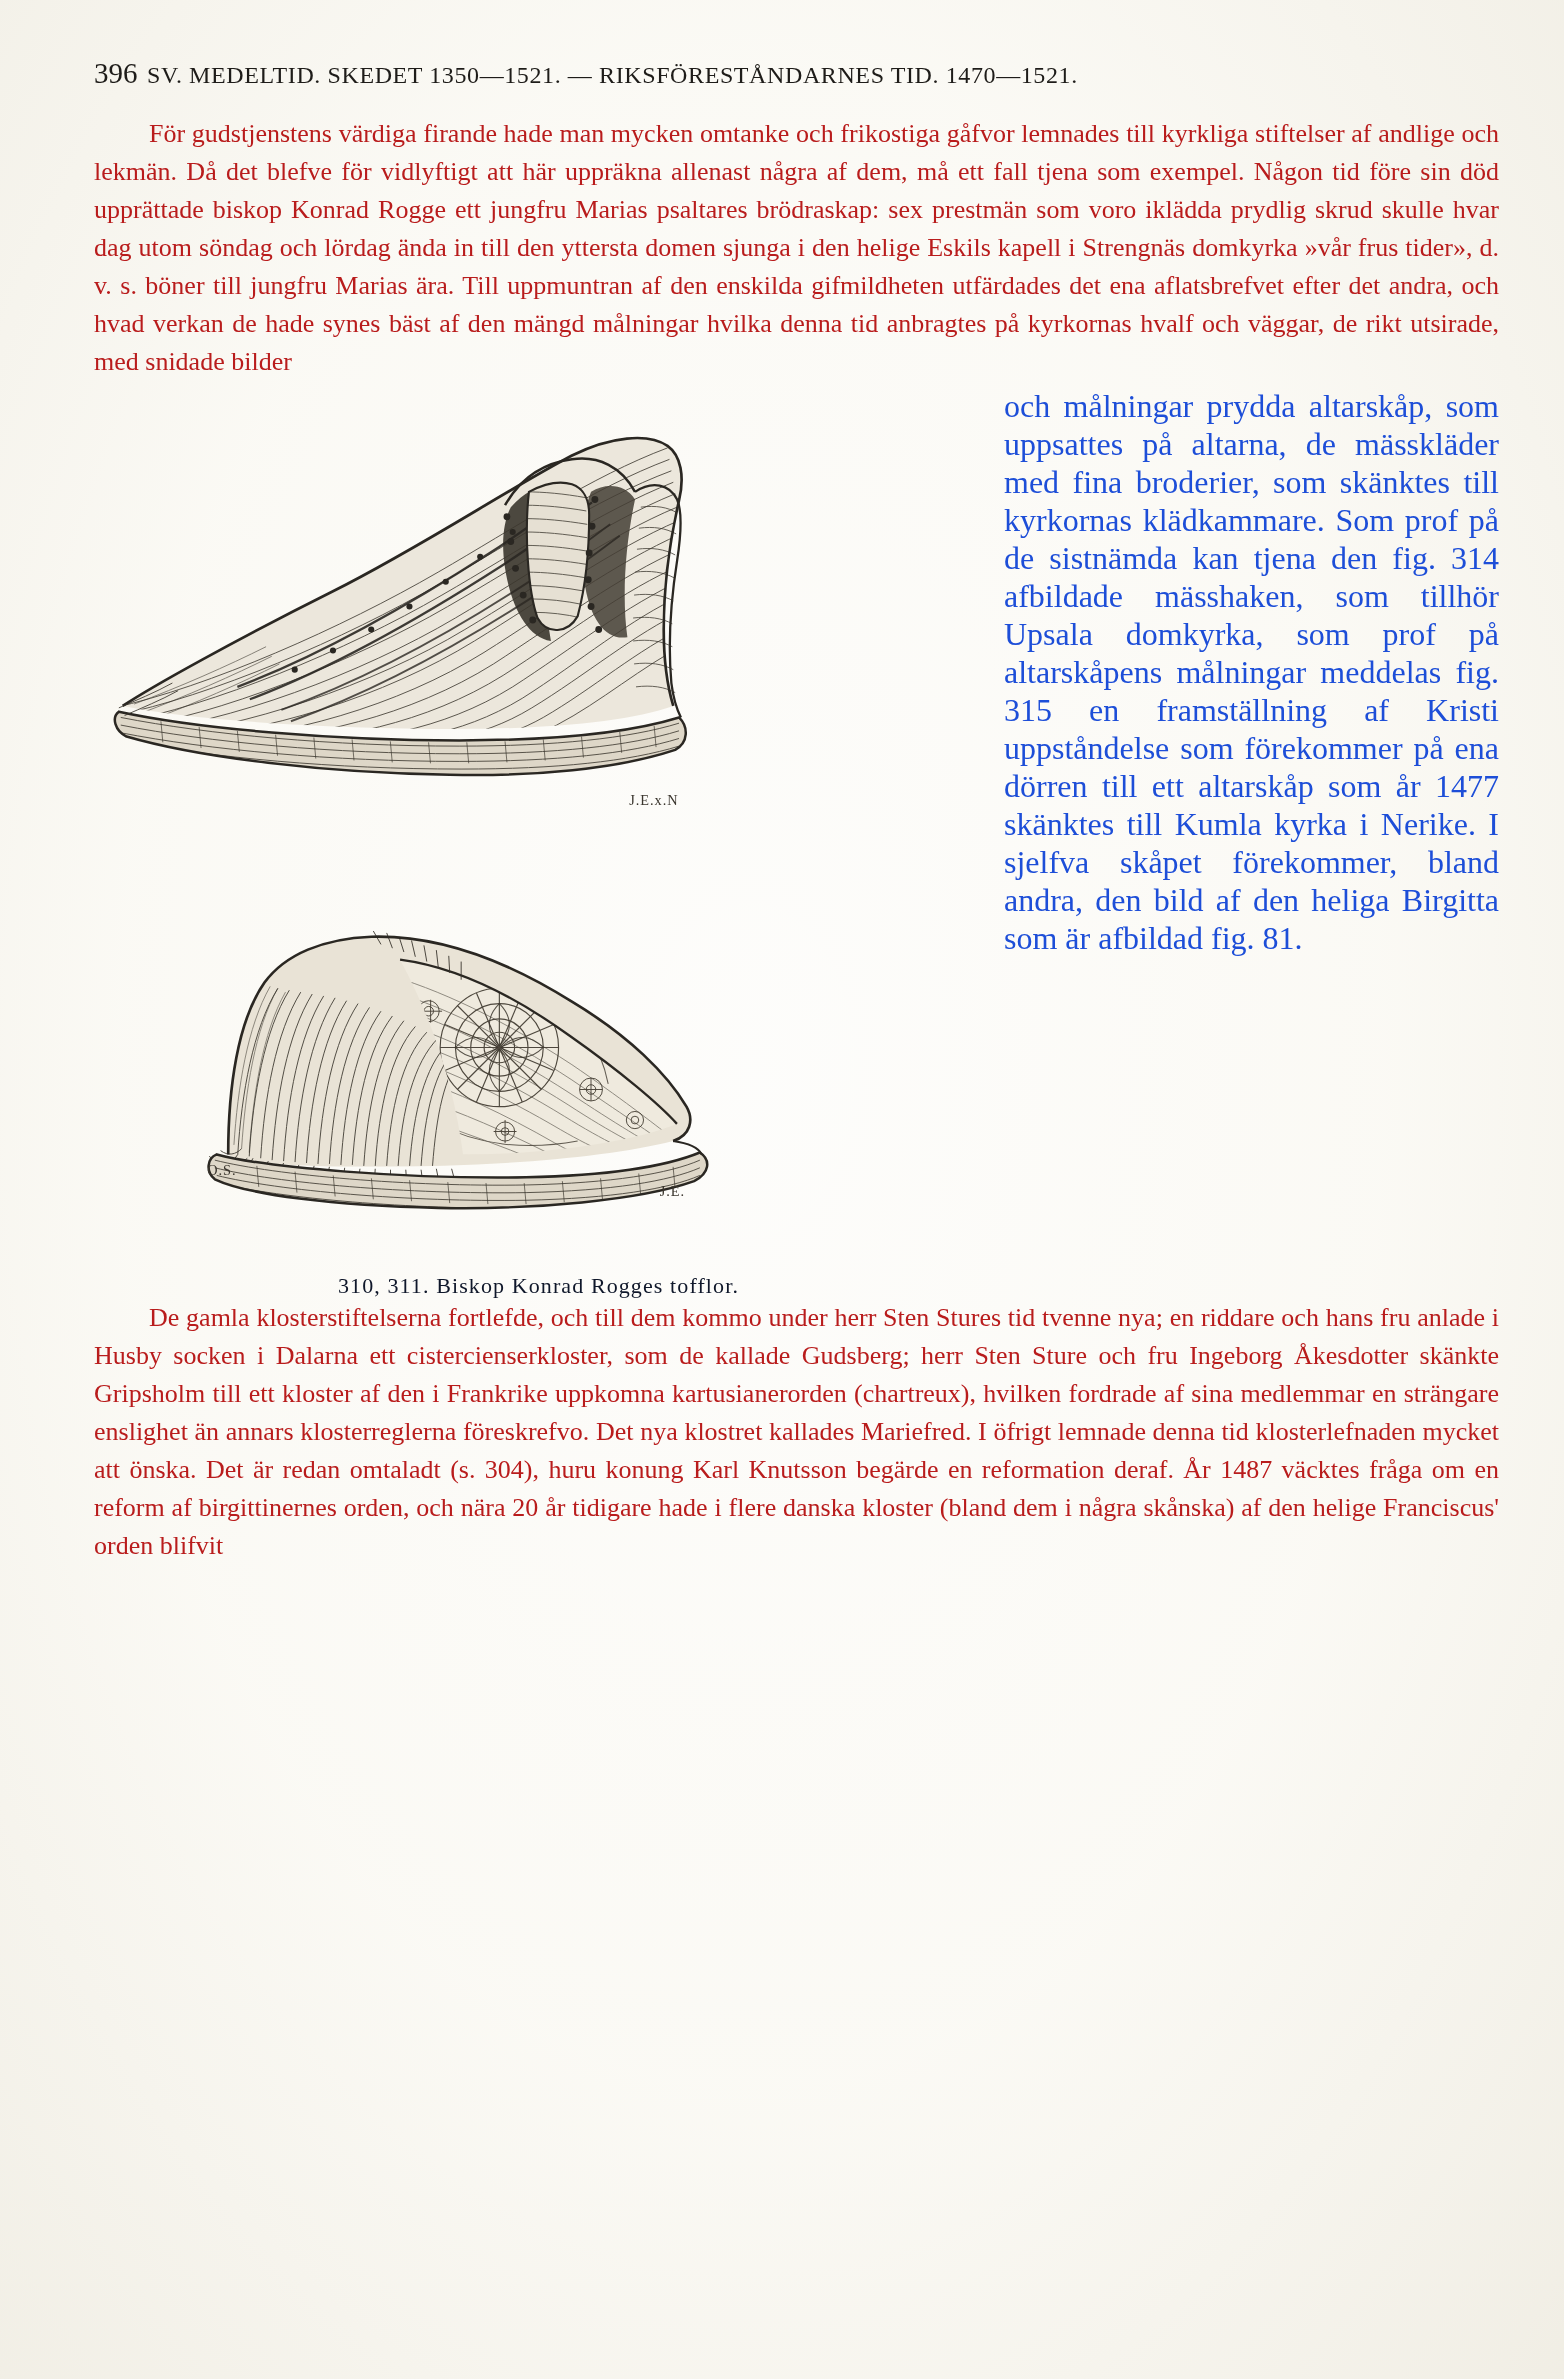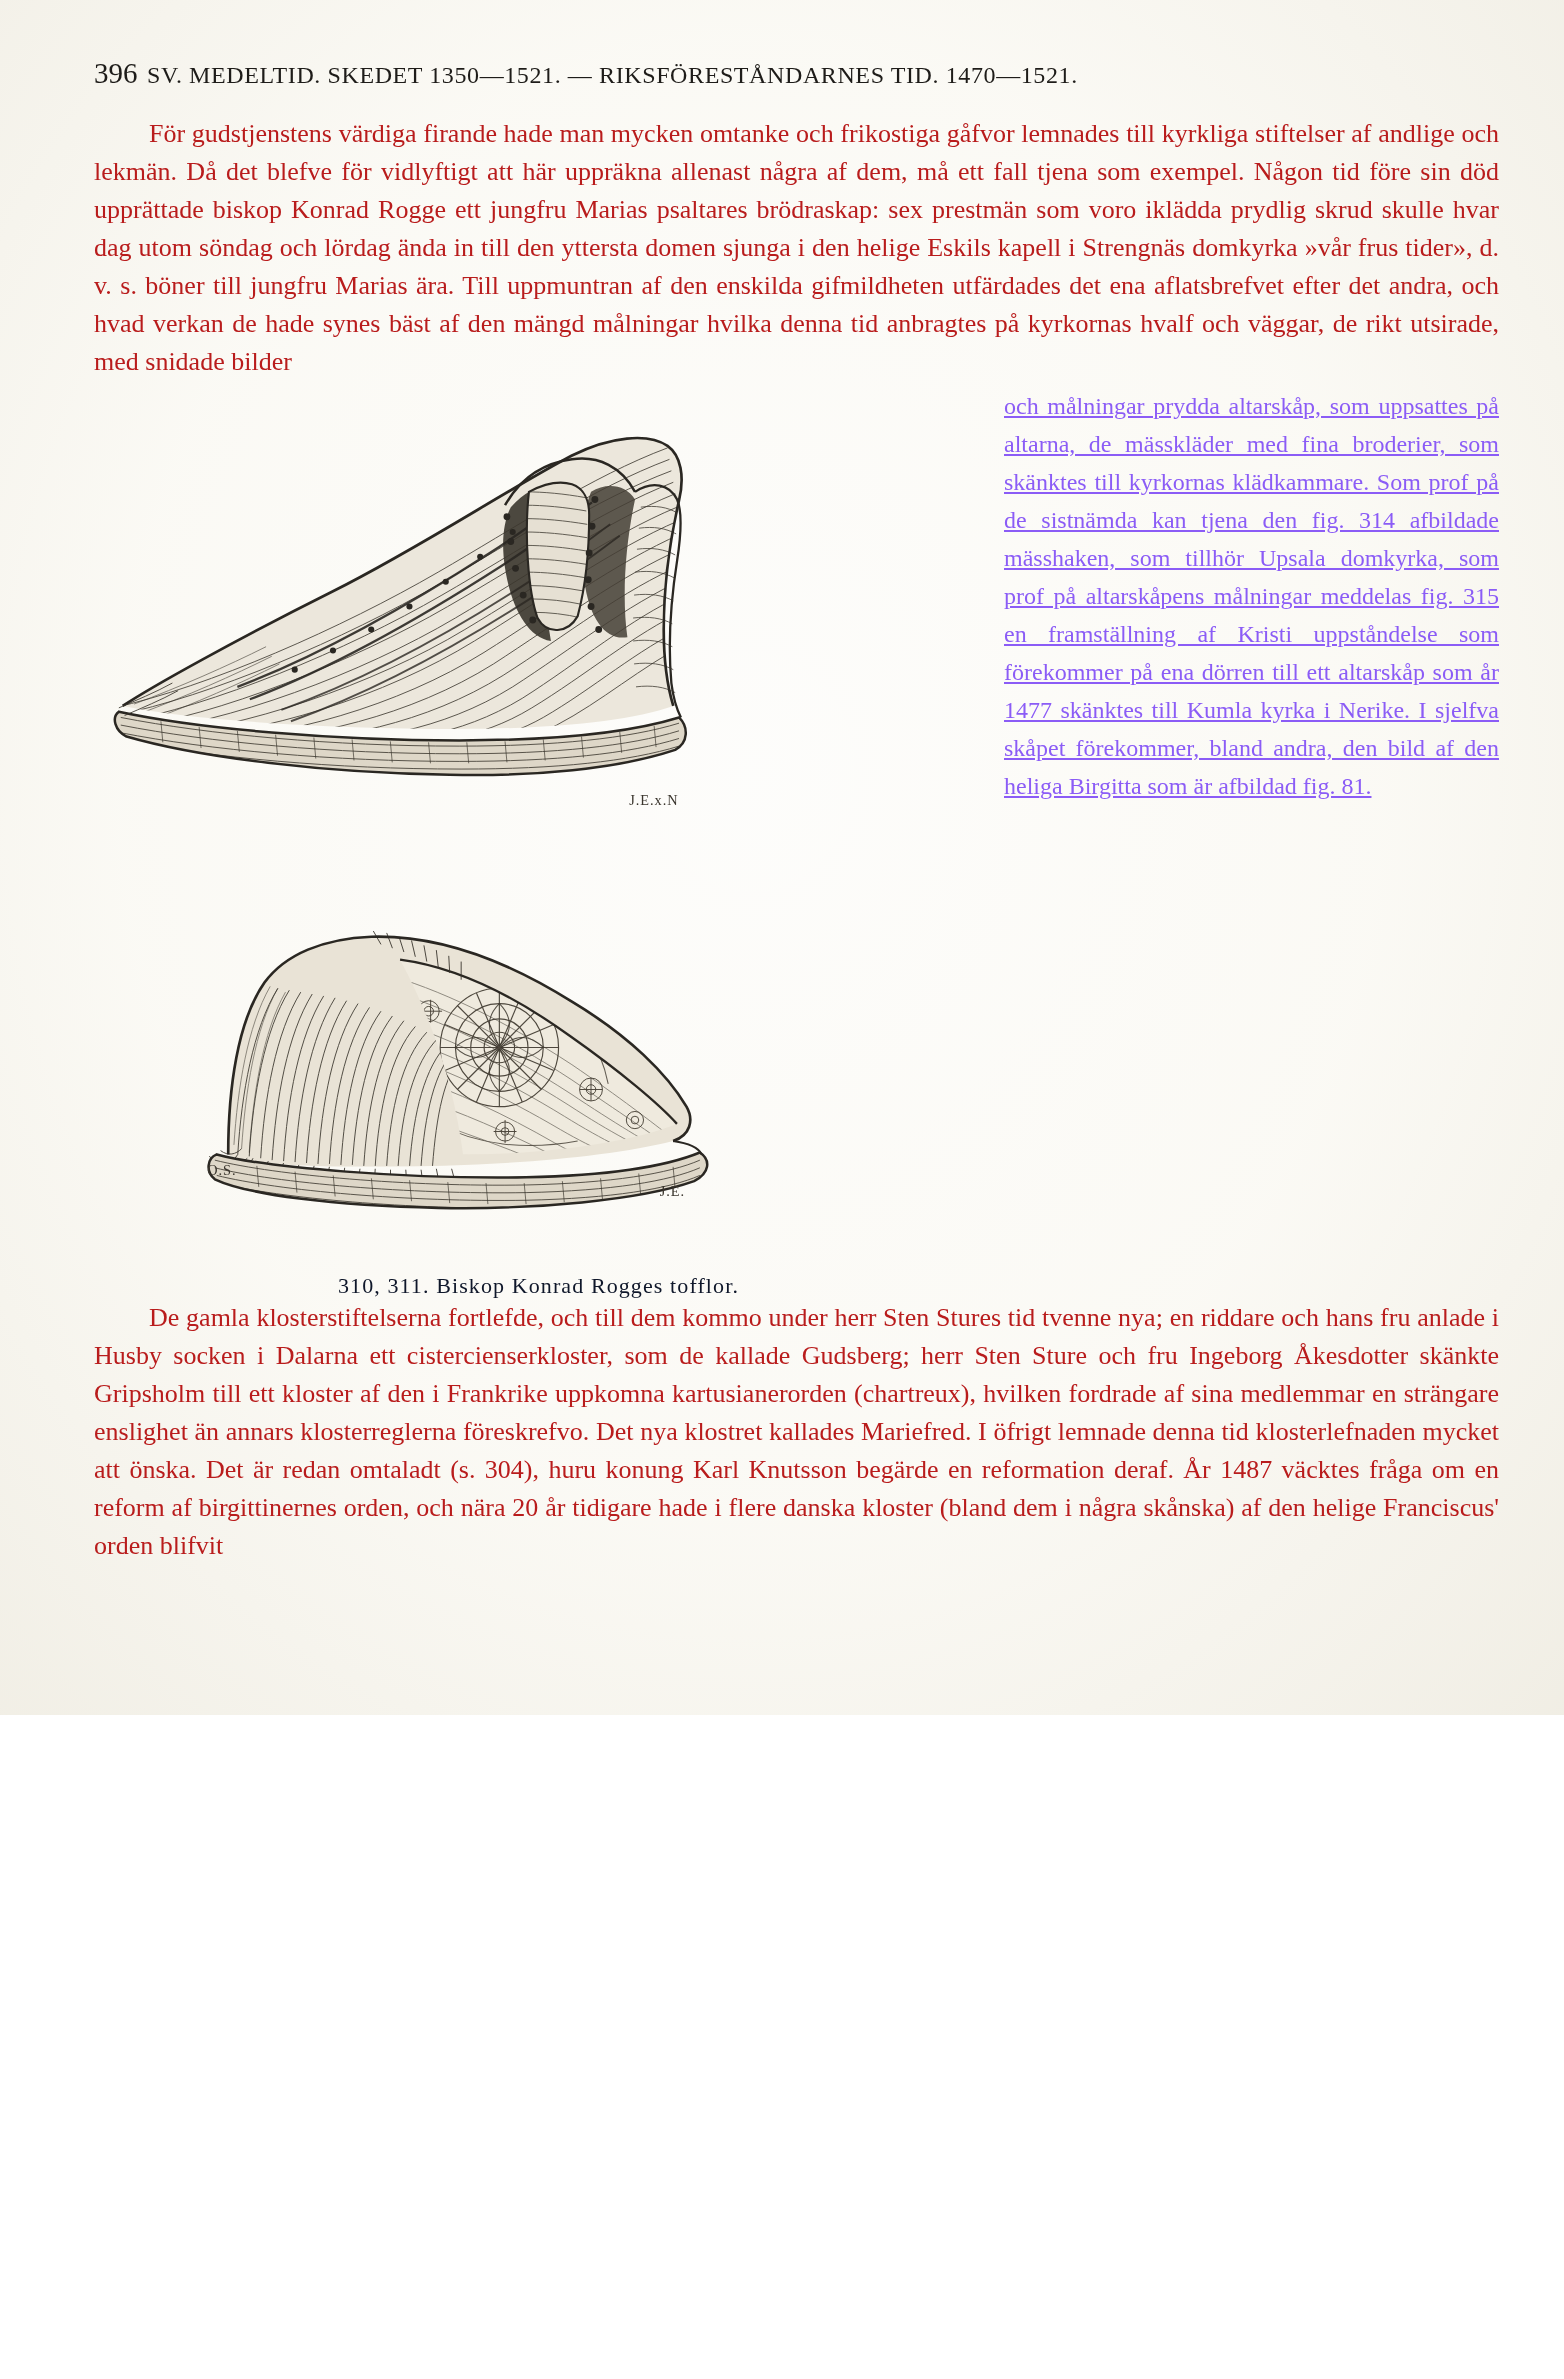--- a/index.html
+++ b/index.html
@@ -12,21 +12,21 @@
     height: 2379px;
     font-family: "Liberation Serif", serif;
     color: #23211d;
     position: relative;
     overflow: hidden;
   }
   .page {
     position: absolute;
     left: 0; top: 0;
     width: 1565px;
-    height: 1715px;
+    height: 2379px;
     background: #fbfaf6;
   }
   
   .paper-tone {
     position: absolute;
     inset: 0;
     background:
       radial-gradient(ellipse at 48% 45%, rgba(255,255,255,0.55) 0%, rgba(250,248,240,0.25) 55%, rgba(228,223,207,0.45) 100%);
     pointer-events: none;
   }
@@ -76,25 +76,24 @@
   }
   .fig-caption {
     font-size: 22px;
     letter-spacing: 1.1px;
     text-align: center;
     width: 889px;
     margin-top: 3.8px;
     color: #0f172a;
   }
   .wrap-text {
-    font-size: 24px;
+    font-size: 32px;
     line-height: 38px;
     text-align: justify;
-    color: #8b5cf6;
-    text-decoration: underline;
+    color: #1d4ed8;
   }
   .clearer { clear: both; }
   .lower-text { margin-top: 7.6px; }
 
   
   svg.draw { display:block; }
   .ink { stroke: #2a2722; fill: none; }
   .hatch { stroke: #3a352d; fill: none; stroke-width: 1; }
   .sigtxt {
     font-family: "Liberation Serif", serif;

